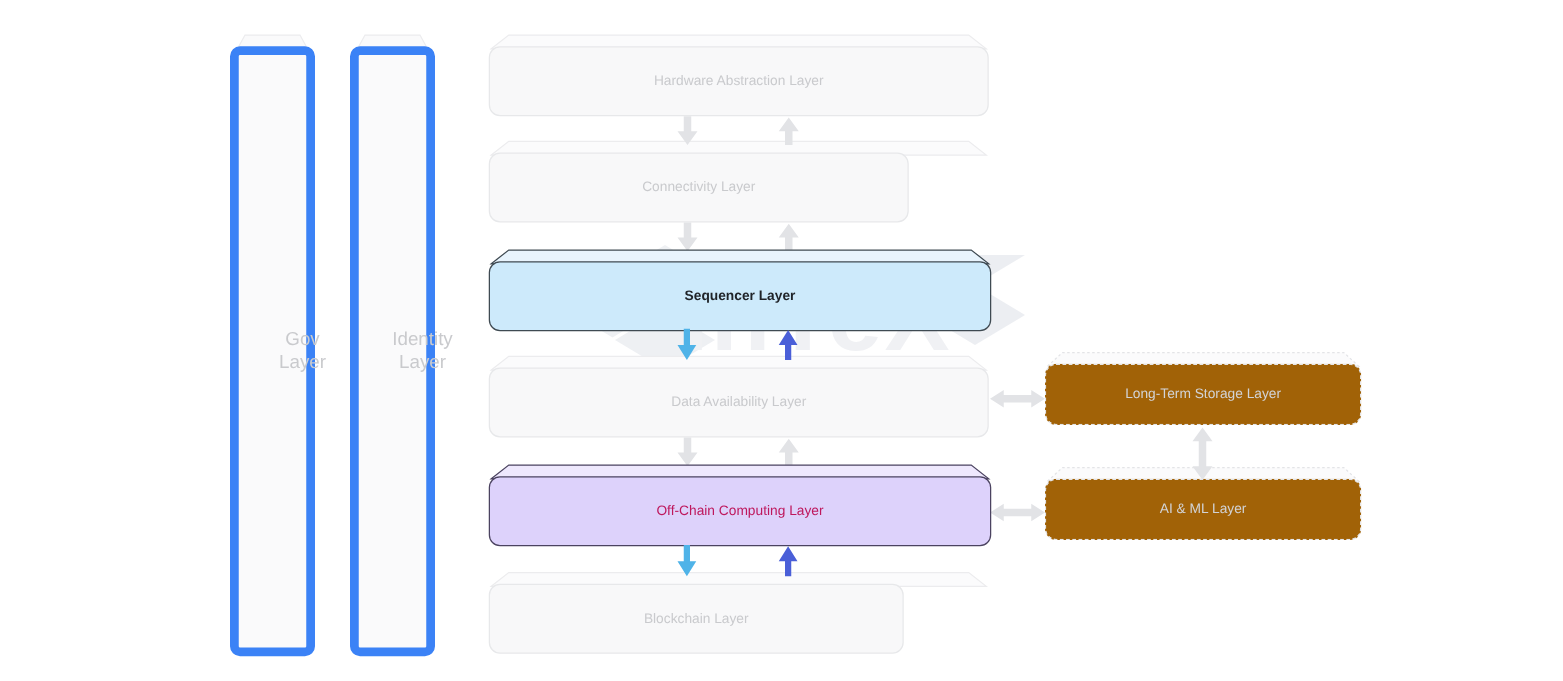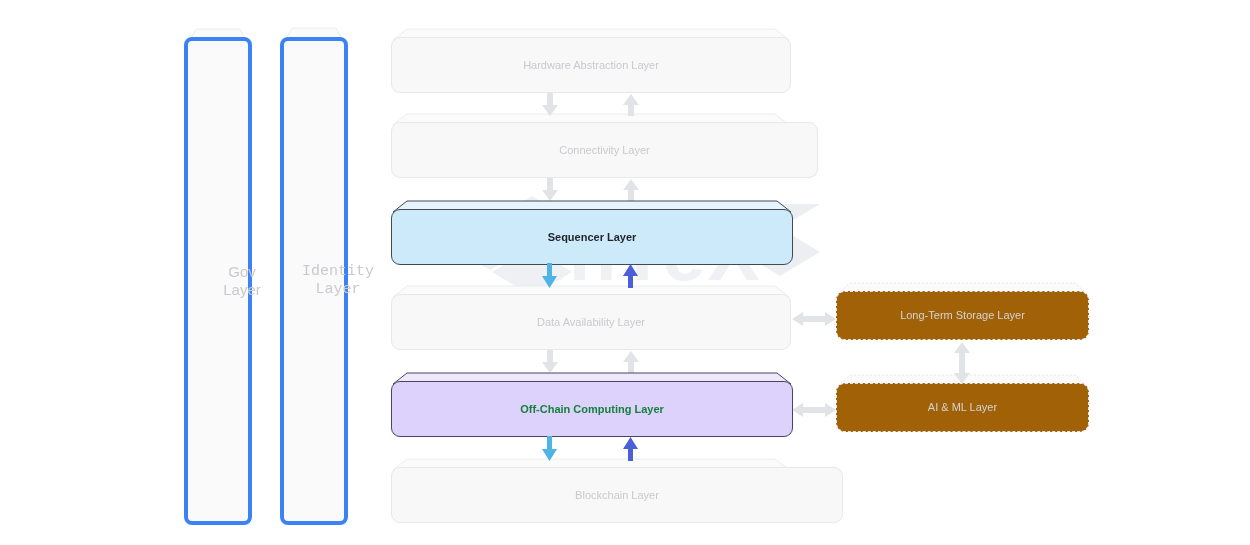--- a/index.html
+++ b/index.html
@@ -105,28 +105,28 @@
     color: #1f2328;
     font-weight: 700;
   }
 
   
   .hl-purple .face {
     background: #ddd2fb;
     border: 1px solid #4b4360;
   }
   .hl-purple .label {
-    color: #15803d;
-    font-weight: 700;
+    color: #be185d;
+    font-weight: 400;
   }
 
   
   .pillar .face {
     background: #fafafb;
-    border: 4px solid #3b82f6;
+    border: 7px solid #3b82f6;
     border-radius: 8px;
     padding-left: 48px;
   }
   .pillar .label {
     color: #c9cacd;
     font-weight: 400;
     font-size: 15px;
   }
 
   
@@ -160,21 +160,21 @@
       <svg width="68" height="13" viewBox="0 0 68 13" preserveAspectRatio="none">
         <path d="M6,12 L12,1 L56,1 L62,12 Z" fill="#fafafb" stroke="#ececee" stroke-width="1"></path>
       </svg>
     </div>
     <div class="face">
       <span class="label">Gov
 Layer</span>
     </div>
   </div>
 
-  <div class="block pillar" style="left:280px; top:27px; width:68px; height:498px;font-family:Liberation Mono, monospace;">
+  <div class="block pillar" style="left:280px; top:27px; width:68px; height:498px;">
     <div class="top">
       <svg width="68" height="13" viewBox="0 0 68 13" preserveAspectRatio="none">
         <path d="M6,12 L12,1 L56,1 L62,12 Z" fill="#fafafb" stroke="#ececee" stroke-width="1"></path>
       </svg>
     </div>
     <div class="face">
       <span class="label">Identity
 Layer</span>
     </div>
   </div>
@@ -183,21 +183,21 @@
     <div class="top">
       <svg width="400" height="13" viewBox="0 0 400 13" preserveAspectRatio="none">
         <path d="M2,12 L16,1 L384,1 L398,12 Z" fill="#fbfbfc" stroke="#ececee" stroke-width="1"></path>
       </svg>
     </div>
     <div class="face">
       <span class="label">Hardware Abstraction Layer</span>
     </div>
   </div>
 
-  <div class="block ghost" style="left:391px; top:112px; width:427px; height:66px;">
+  <div class="block ghost" style="left:391px; top:112px; width:336px; height:66px;">
     <div class="top">
       <svg width="400" height="13" viewBox="0 0 400 13" preserveAspectRatio="none">
         <path d="M2,12 L16,1 L384,1 L398,12 Z" fill="#fbfbfc" stroke="#ececee" stroke-width="1"></path>
       </svg>
     </div>
     <div class="face">
       <span class="label">Connectivity Layer</span>
     </div>
   </div>
 
@@ -227,21 +227,21 @@
     <div class="top">
       <svg width="402" height="13" viewBox="0 0 402 13" preserveAspectRatio="none">
         <path d="M2,12 L16,1 L386,1 L400,12 Z" fill="#eee8fd" stroke="#4b4360" stroke-width="1"></path>
       </svg>
     </div>
     <div class="face">
       <span class="label">Off-Chain Computing Layer</span>
     </div>
   </div>
 
-  <div class="block ghost" style="left:391px; top:457px; width:452px; height:66px;">
+  <div class="block ghost" style="left:391px; top:457px; width:332px; height:66px;">
     <div class="top">
       <svg width="400" height="13" viewBox="0 0 400 13" preserveAspectRatio="none">
         <path d="M2,12 L16,1 L384,1 L398,12 Z" fill="#fbfbfc" stroke="#ececee" stroke-width="1"></path>
       </svg>
     </div>
     <div class="face">
       <span class="label">Blockchain Layer</span>
     </div>
   </div>
 

